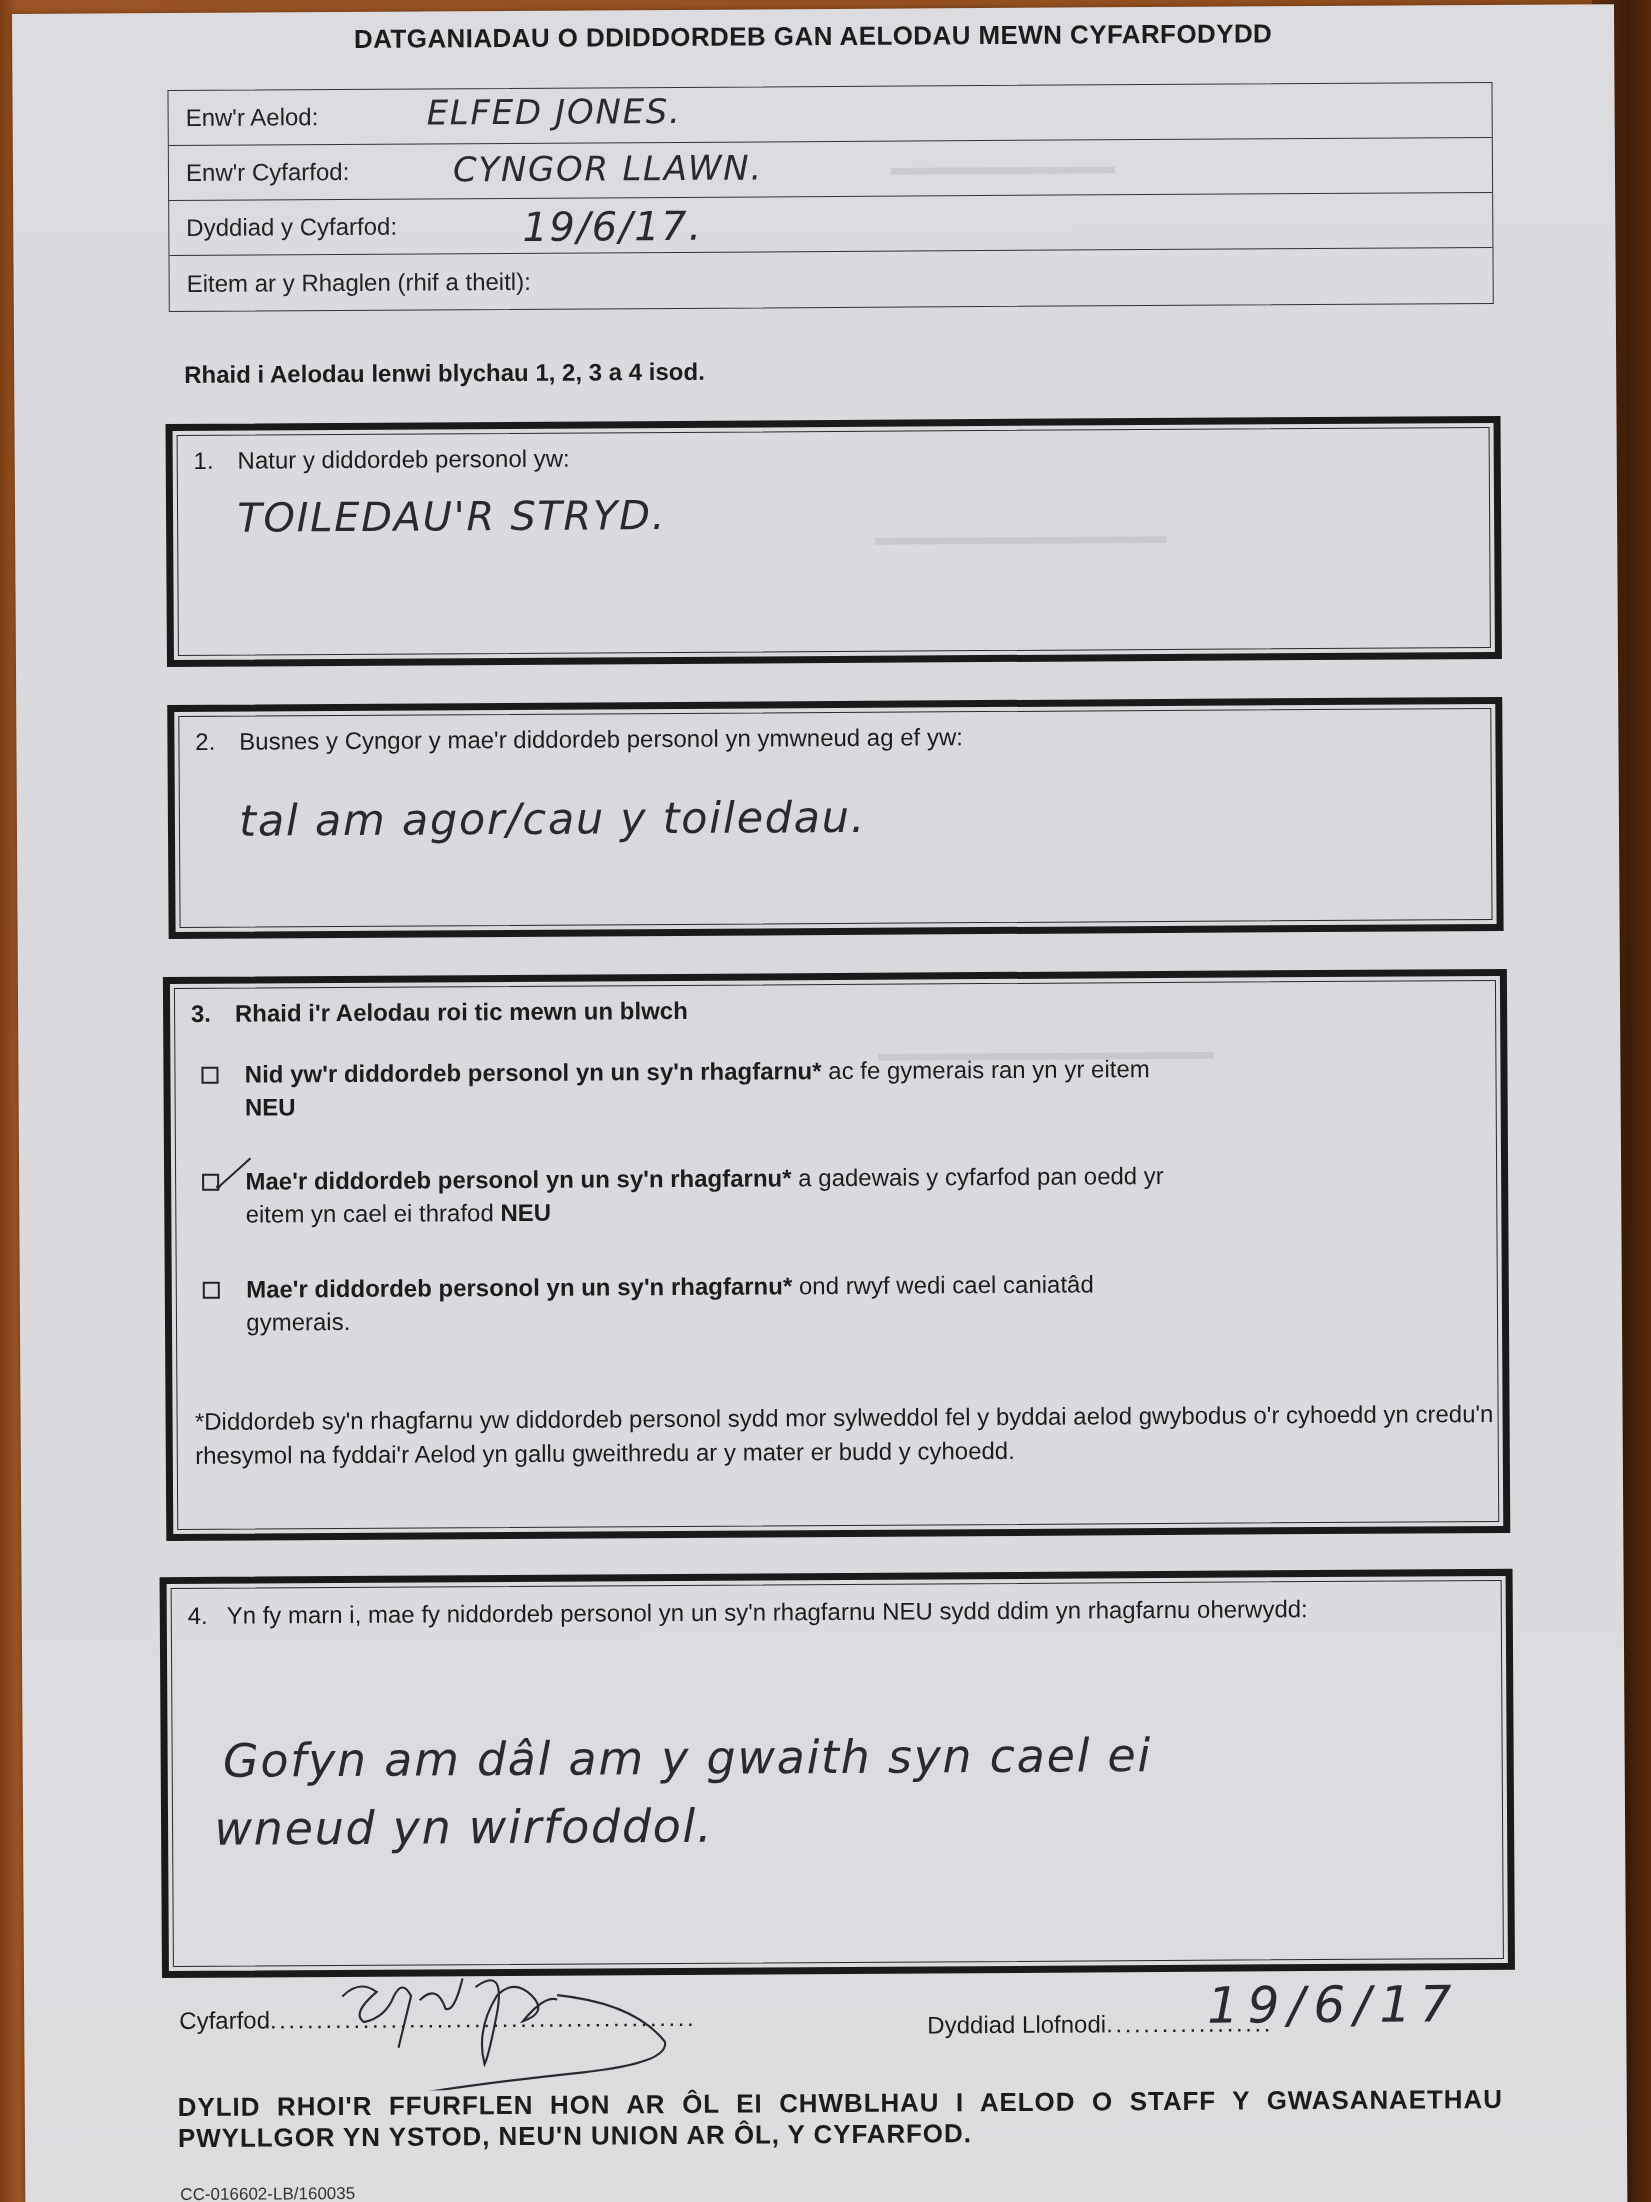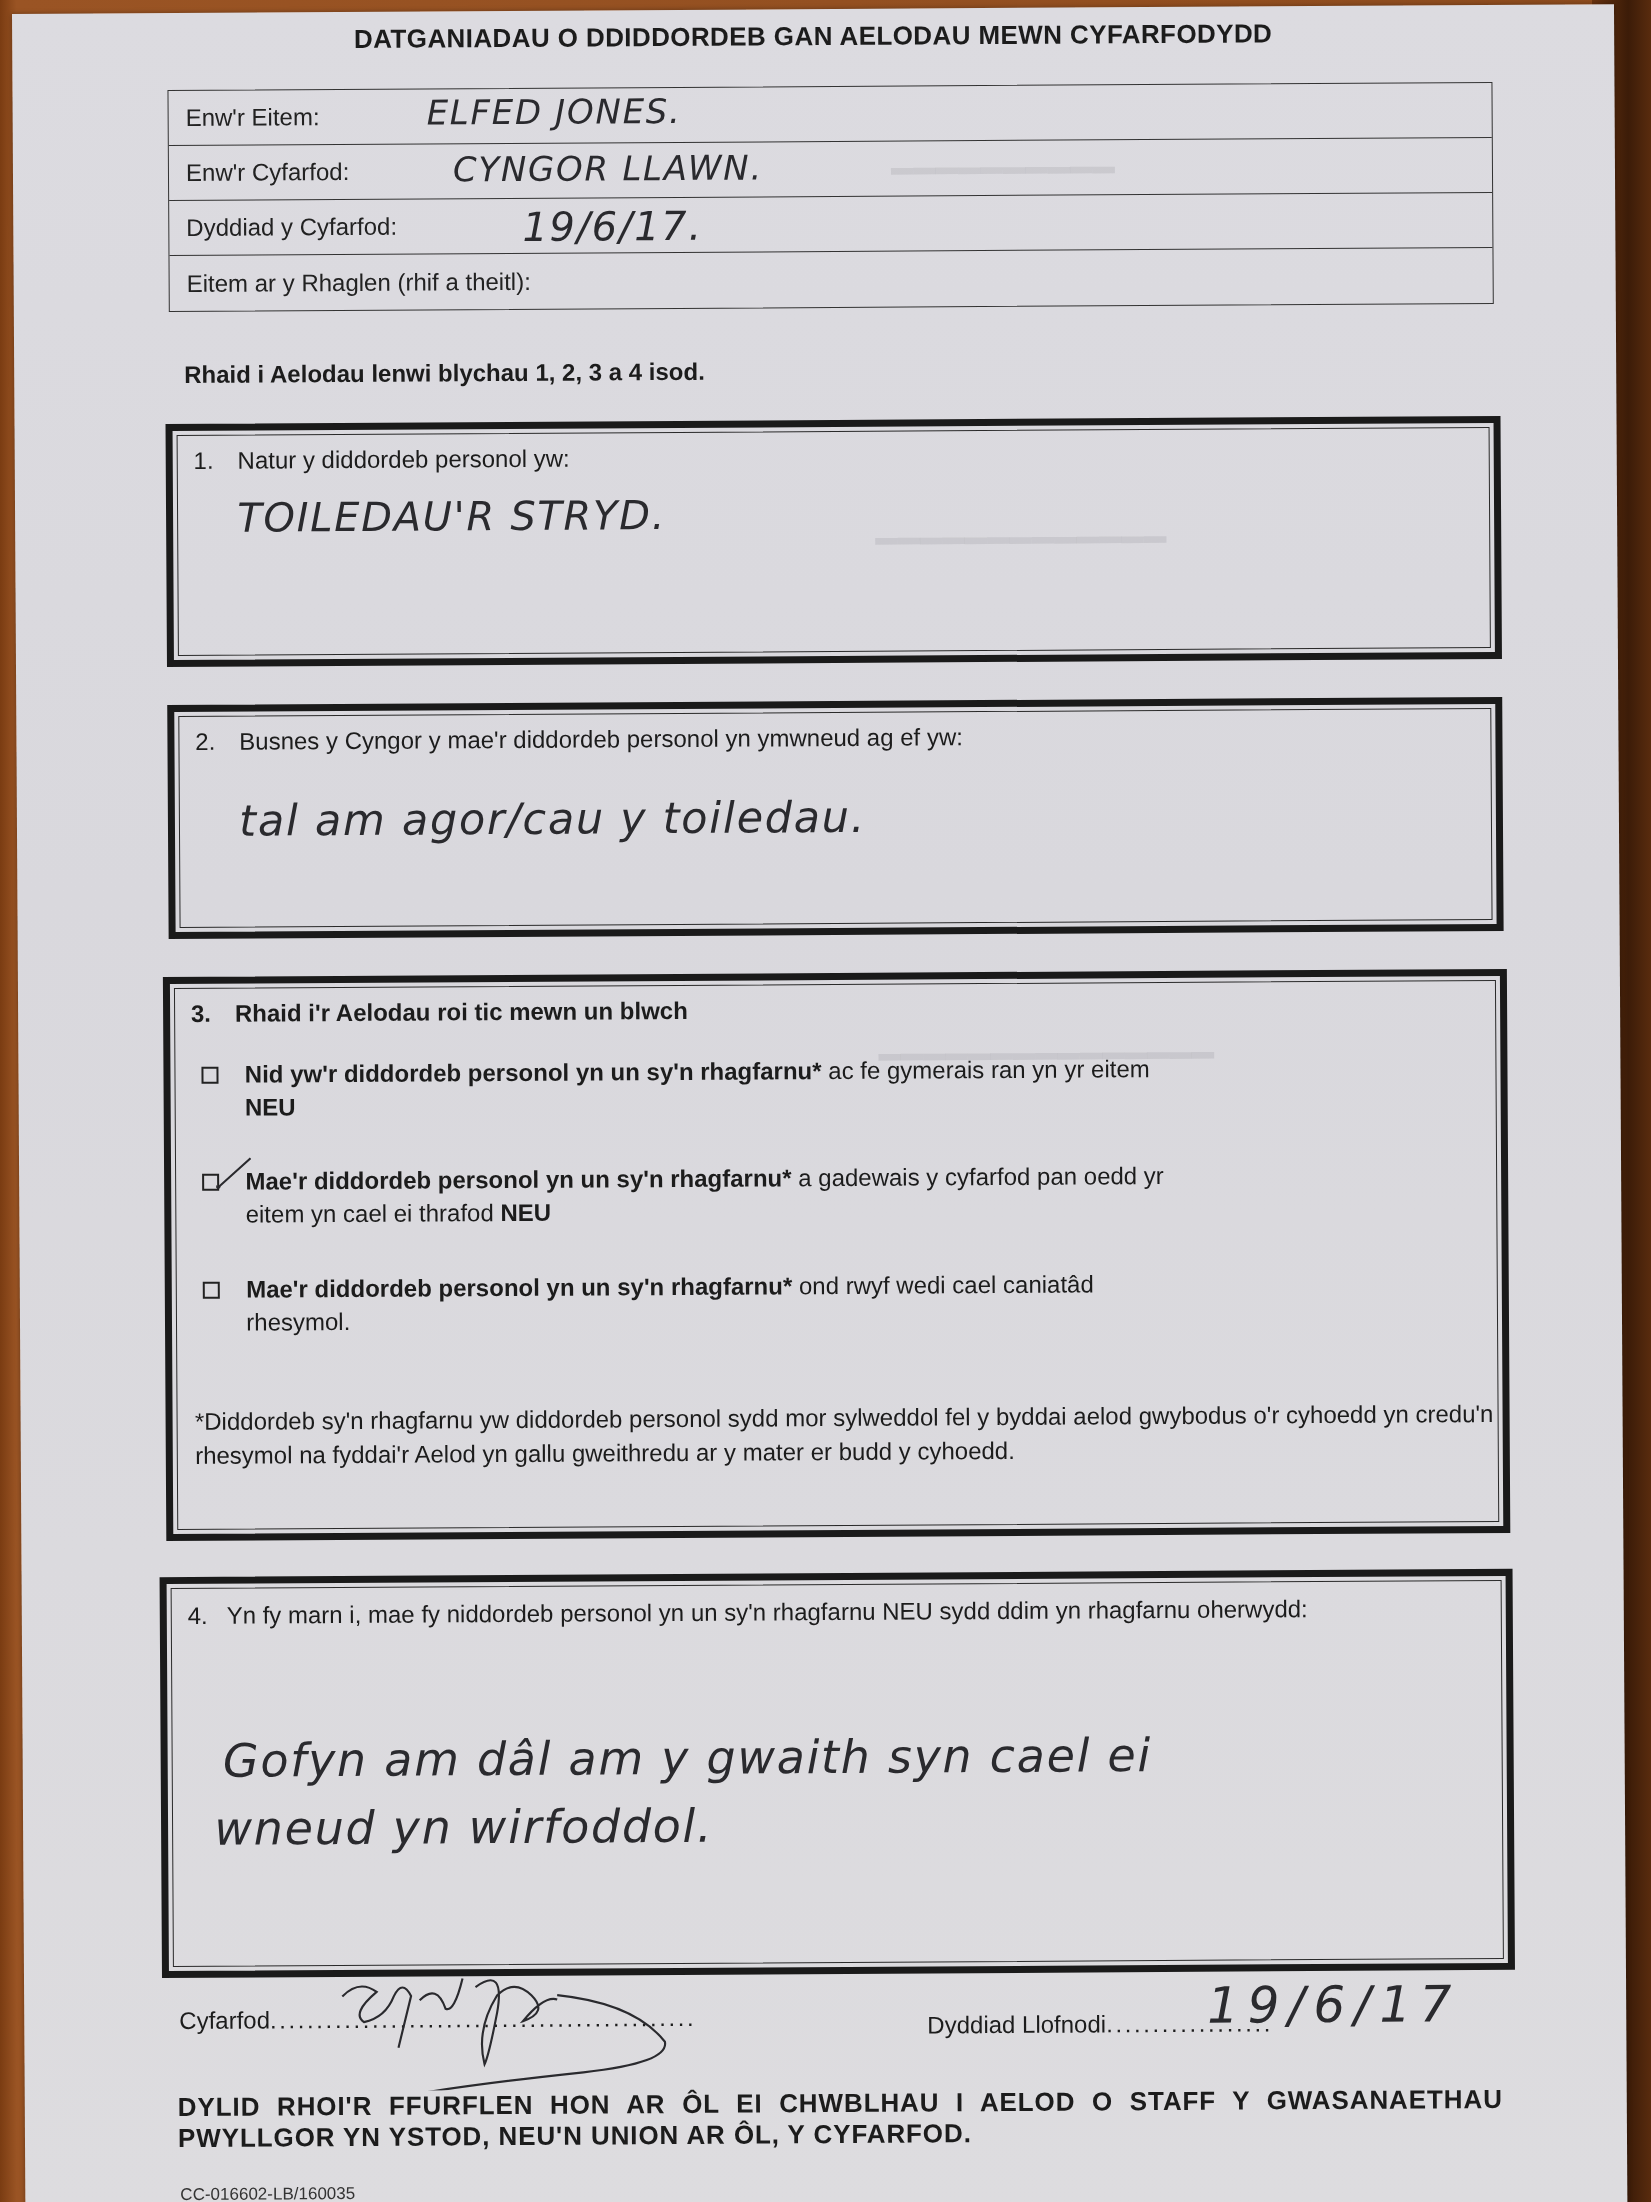--- a/index.html
+++ b/index.html
@@ -114,21 +114,21 @@
 <div class="paper">
 
   <div class="show-through" style="left:878px; top:146px;">▬▬▬▬▬▬▬▬▬▬</div>
   <div class="show-through" style="left:860px; top:516px;">▬▬▬▬▬▬▬▬▬▬▬▬▬</div>
   <div class="show-through" style="left:860px; top:1032px;">▬▬▬▬▬▬▬▬▬▬▬▬▬▬▬</div>
 
   <div class="abs title">DATGANIADAU O DDIDDORDEB GAN AELODAU MEWN CYFARFODYDD</div>
 
   <div class="abs info-table">
     <div class="info-row">
-      <span class="info-label">Enw'r Eitem:</span>
+      <span class="info-label">Enw'r Aelod:</span>
       <span class="info-value hand" style="left:258px; top:3.4px;">ELFED JONES.</span>
     </div>
     <div class="info-row">
       <span class="info-label">Enw'r Cyfarfod:</span>
       <span class="info-value hand" style="left:284px; top:5.2px;">CYNGOR LLAWN.</span>
     </div>
     <div class="info-row">
       <span class="info-label">Dyddiad y Cyfarfod:</span>
       <span class="info-value hand" style="left:353px; top:5.2px; font-size:40px;">19/6/17.</span>
     </div>
@@ -185,21 +185,21 @@
         <div>
           <span class="bold">Mae'r diddordeb personol yn un sy'n rhagfarnu*</span><span> a gadewais y cyfarfod pan oedd yr</span><br>
           <span>eitem yn cael ei thrafod </span><span class="bold">NEU</span>
         </div>
       </div>
 
       <div class="opt" style="top:284px;">
         <span class="cb"></span>
         <div>
           <span class="bold">Mae'r diddordeb personol yn  un sy'n rhagfarnu*</span><span> ond rwyf wedi cael caniatâd</span><br>
-          <span>rhesymol.</span>
+          <span>gymerais.</span>
         </div>
       </div>
 
       <div class="footnote">*Diddordeb sy'n rhagfarnu yw diddordeb personol sydd mor sylweddol fel y byddai aelod gwybodus o'r cyhoedd yn credu'n rhesymol na fyddai'r Aelod yn gallu gweithredu ar y mater er budd y cyhoedd.</div>
     </div>
   </div>
 
   <div class="dbox" style="left:138px; top:1564px; width:1353px; height:401px;">
     <div class="dbox-inner">
       <div class="box-head" style="gap:19px; width:1222px; line-height:31px;">

